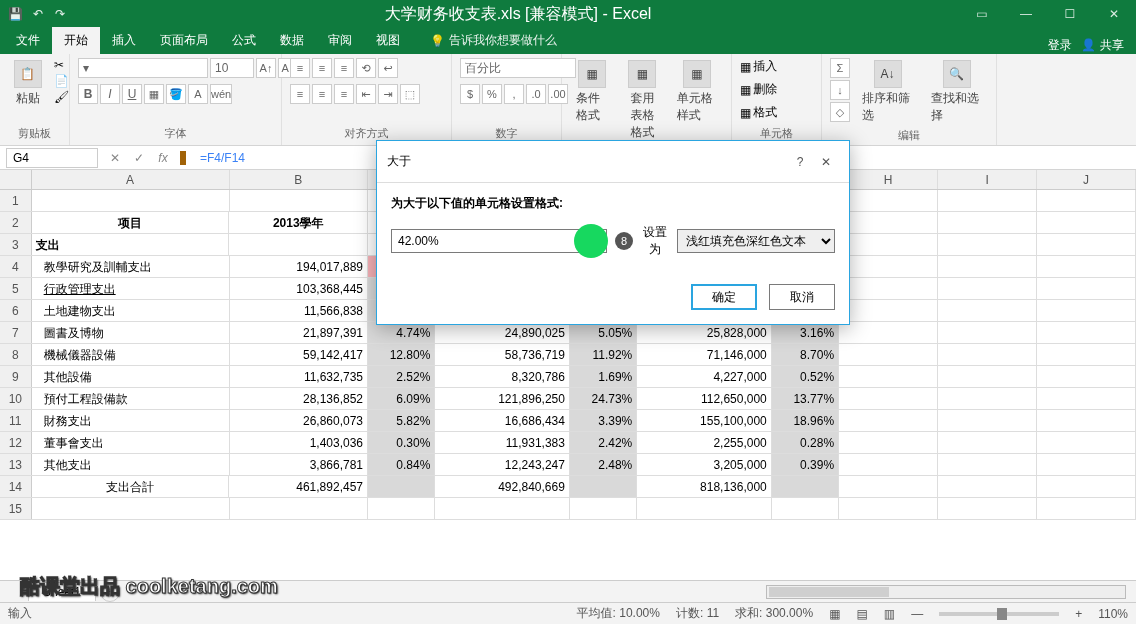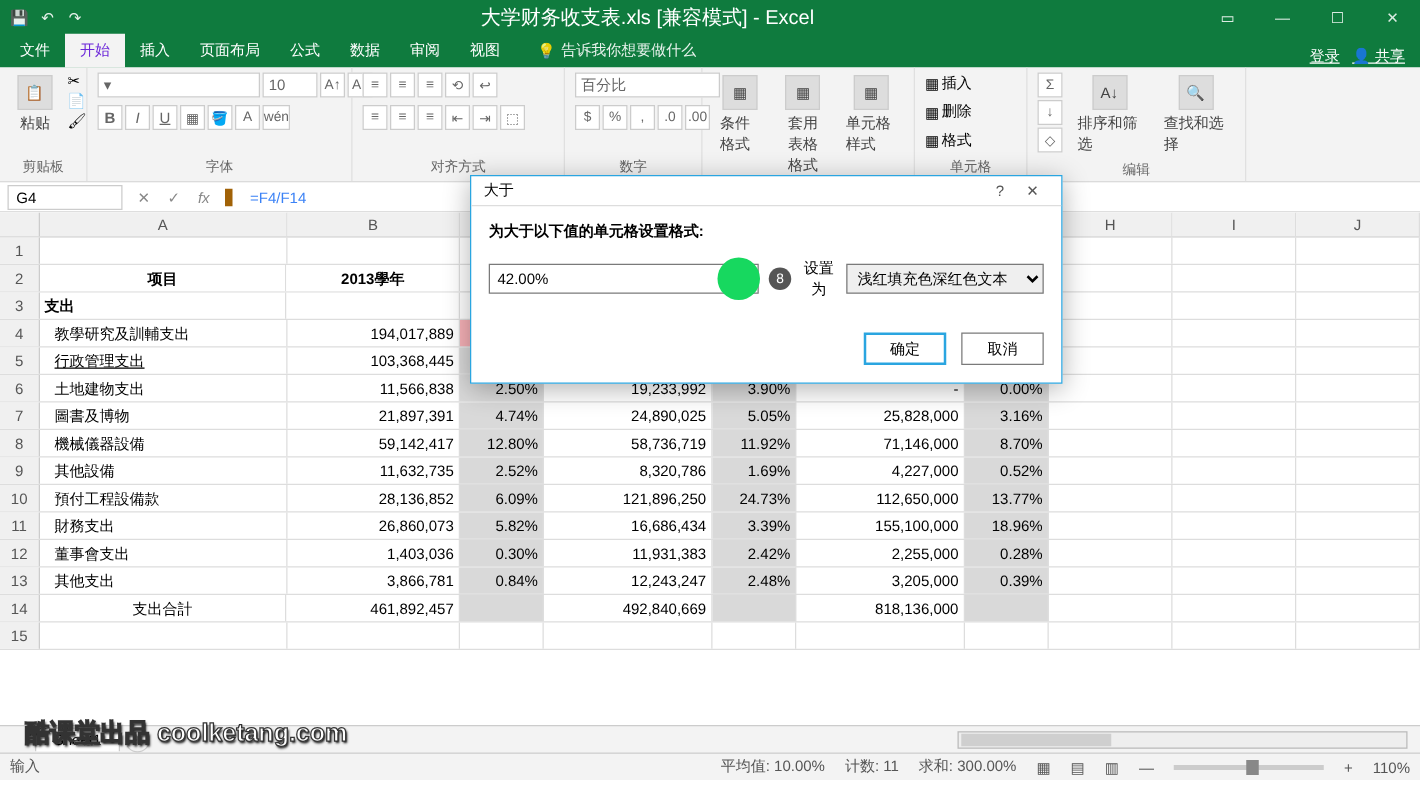--- a/index.html
+++ b/index.html
@@ -5,24 +5,24 @@
 *{margin:0;padding:0;box-sizing:border-box;font-family:"Microsoft YaHei",Arial,sans-serif;font-size:12px;}
 body{background:#fff;width:1136px;height:640px;overflow:hidden;position:relative;}
 .titlebar{background:#0f7b3e;height:28px;display:flex;align-items:center;color:#fff;}
 .titlebar .qat{display:flex;gap:6px;padding:0 8px;align-items:center;}
 .titlebar .qat span{width:16px;height:16px;display:inline-flex;align-items:center;justify-content:center;opacity:.9;}
 .titlebar .title{flex:1;text-align:center;font-size:16px;}
 .titlebar .winbtns{display:flex;}
 .titlebar .winbtns span{width:44px;height:28px;display:flex;align-items:center;justify-content:center;opacity:.85;}
 .tabsrow{background:#0f7b3e;height:26px;display:flex;align-items:flex-end;color:#fff;padding:0 4px;}
 .tabsrow .tab{padding:5px 12px;cursor:pointer;}
-.tabsrow .tab.active{background:#f3f3f3;color:#6d28d9;}
+.tabsrow .tab.active{background:#f3f3f3;color:#000000;}
 .tabsrow .tellme{margin-left:10px;opacity:.9;display:flex;align-items:center;gap:4px;padding:5px 8px;}
 .tabsrow .spacer{flex:1;}
-.tabsrow .right{display:flex;align-items:flex-end;gap:10px;padding:0 8px;text-decoration:underline;}
+.tabsrow .right{display:flex;align-items:flex-end;gap:10px;padding:0 8px;}
 .ribbon{background:#f3f3f3;border-bottom:1px solid #d4d4d4;height:92px;display:flex;}
 .group{border-right:1px solid #e0e0e0;padding:4px 8px;display:flex;flex-direction:column;justify-content:space-between;}
 .group .body{display:flex;gap:6px;align-items:flex-start;flex:1;}
 .group .label{text-align:center;color:#666;font-size:11px;padding-top:2px;}
 .bigbtn{display:flex;flex-direction:column;align-items:center;gap:2px;padding:2px 6px;color:#444;}
 .bigbtn .ico{width:28px;height:28px;background:#ddd;border:1px solid #ccc;display:flex;align-items:center;justify-content:center;}
 .stack{display:flex;flex-direction:column;gap:2px;}
 .row{display:flex;gap:2px;align-items:center;}
 .rbtn{min-width:20px;height:20px;border:1px solid #ccc;background:#fff;display:flex;align-items:center;justify-content:center;color:#666;font-size:11px;}
 .combo{height:20px;border:1px solid #ccc;background:#fff;display:flex;align-items:center;padding:0 4px;color:#666;}
@@ -51,21 +51,21 @@
 .sheet-tabs .hscroll{flex:1;display:flex;justify-content:flex-end;padding-right:10px;}
 .sheet-tabs .hscroll .bar{width:360px;height:14px;border:1px solid #bbb;background:#eee;position:relative;}
 .sheet-tabs .hscroll .bar .thumb{position:absolute;left:2px;top:1px;height:10px;width:120px;background:#cfcfcf;}
 .statusbar{height:22px;background:#f3f3f3;border-top:1px solid #ccc;display:flex;align-items:center;padding:0 8px;color:#555;gap:16px;}
 .statusbar .spacer{flex:1;}
 .slider{width:120px;height:4px;background:#ccc;position:relative;}
 .slider .knob{position:absolute;top:-4px;left:58px;width:10px;height:12px;background:#888;}
 .watermark{position:absolute;left:20px;bottom:40px;font-size:20px;color:#fff;-webkit-text-stroke:1px #333;font-weight:bold;text-shadow:1px 1px 2px #000;}
 
 .dialog{position:absolute;left:376px;top:140px;width:474px;background:#fff;border:1px solid #2aa5e0;box-shadow:0 4px 20px rgba(0,0,0,.3);}
-.dialog .dtitle{height:24px;display:flex;align-items:center;padding:0 10px;border-bottom:1px solid #ddd;}
+.dialog .dtitle{height:42px;display:flex;align-items:center;padding:0 10px;border-bottom:1px solid #ddd;}
 .dialog .dtitle .t{flex:1;font-size:12px;}
 .dialog .dtitle .q,.dialog .dtitle .x{width:26px;text-align:center;color:#555;cursor:pointer;}
 .dialog .body{padding:12px 14px;}
 .dialog .prompt{font-weight:bold;margin-bottom:12px;}
 .dialog .controls{display:flex;align-items:center;gap:8px;}
 .dialog .txt{flex:1;height:24px;border:1px solid #7a7a7a;padding:2px 6px;display:flex;align-items:center;position:relative;}
 .dialog .rangebtn{position:absolute;right:2px;top:2px;width:18px;height:18px;border:1px solid #aaa;background:#eee;}
 .dialog .green{position:absolute;right:-2px;top:-6px;width:34px;height:34px;background:#17d85f;border-radius:50%;z-index:2;}
 .dialog .sz{width:28px;text-align:center;}
 .dialog .badge{width:18px;height:18px;border-radius:50%;background:#555;color:#fff;display:inline-flex;align-items:center;justify-content:center;font-size:11px;}

